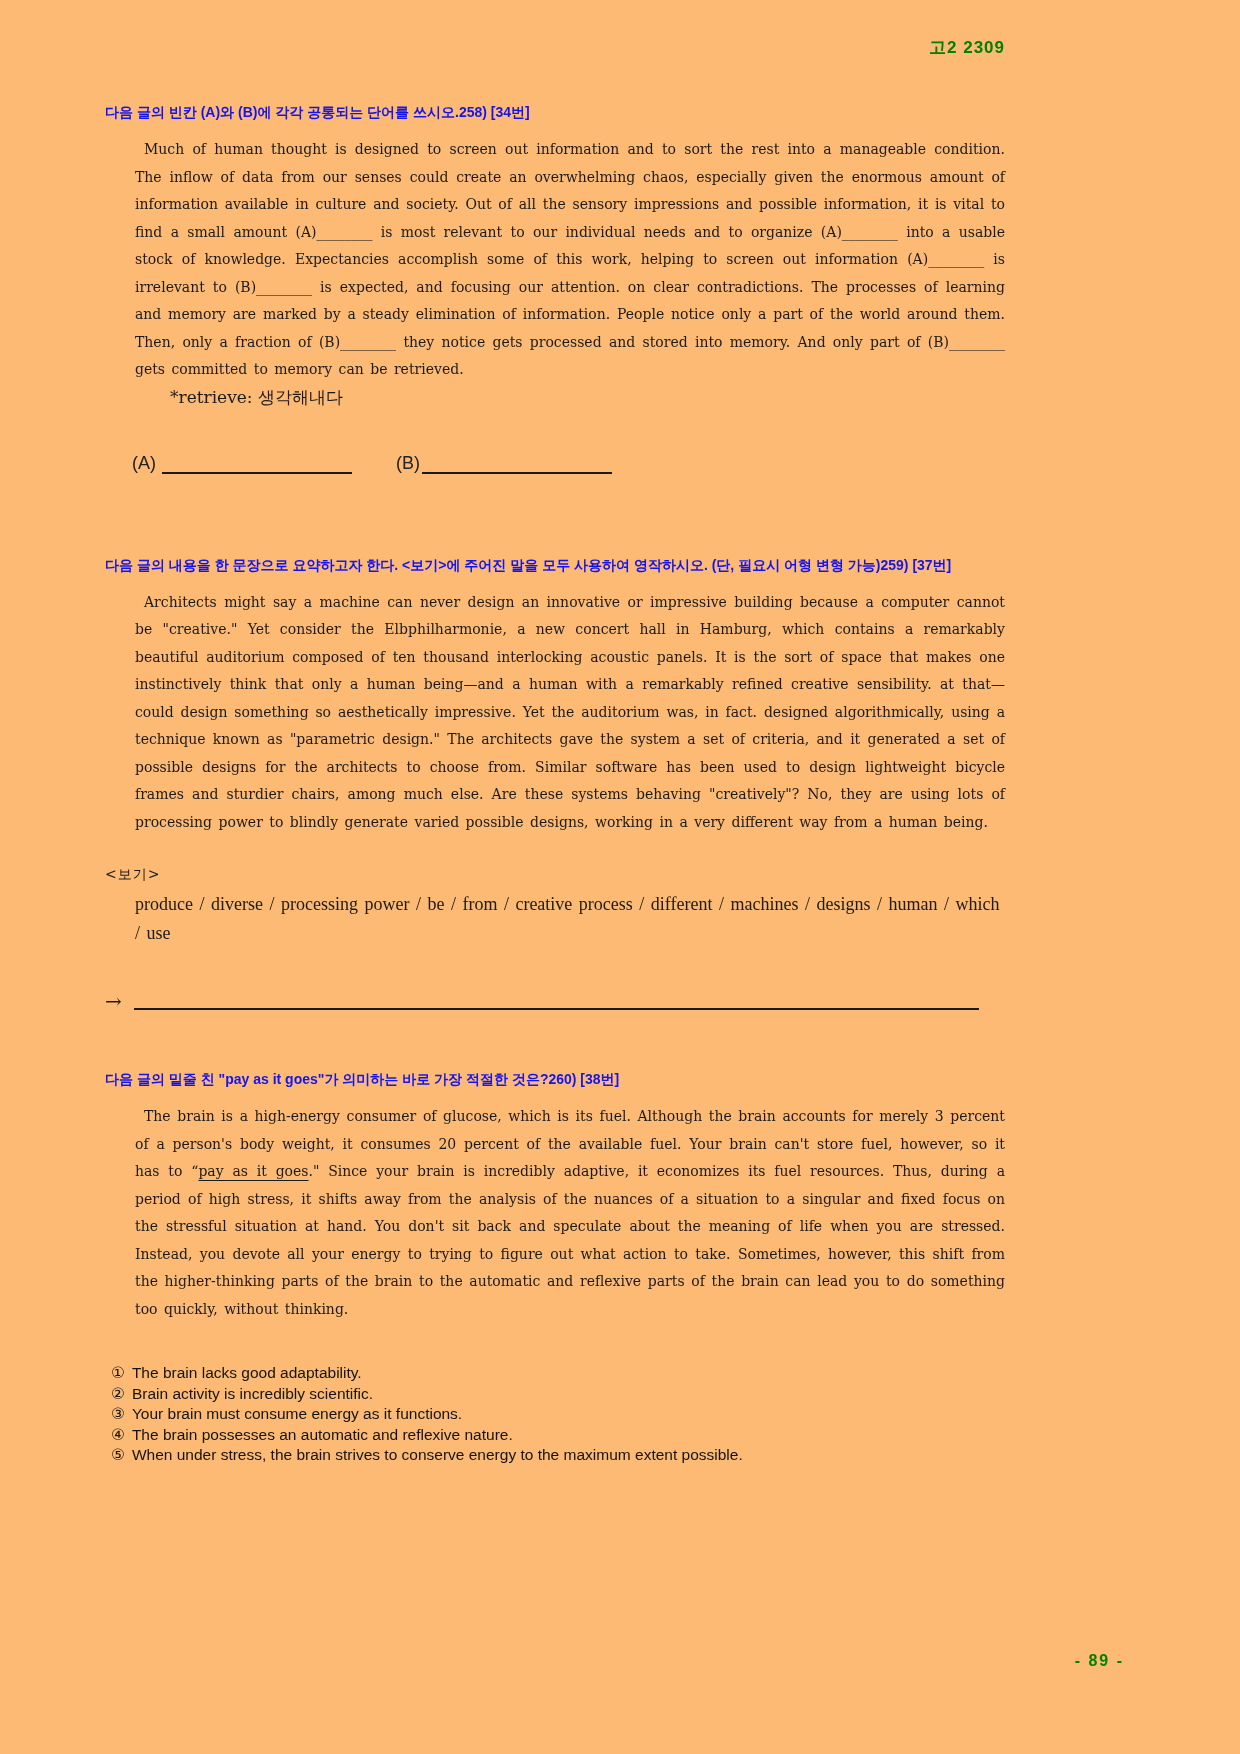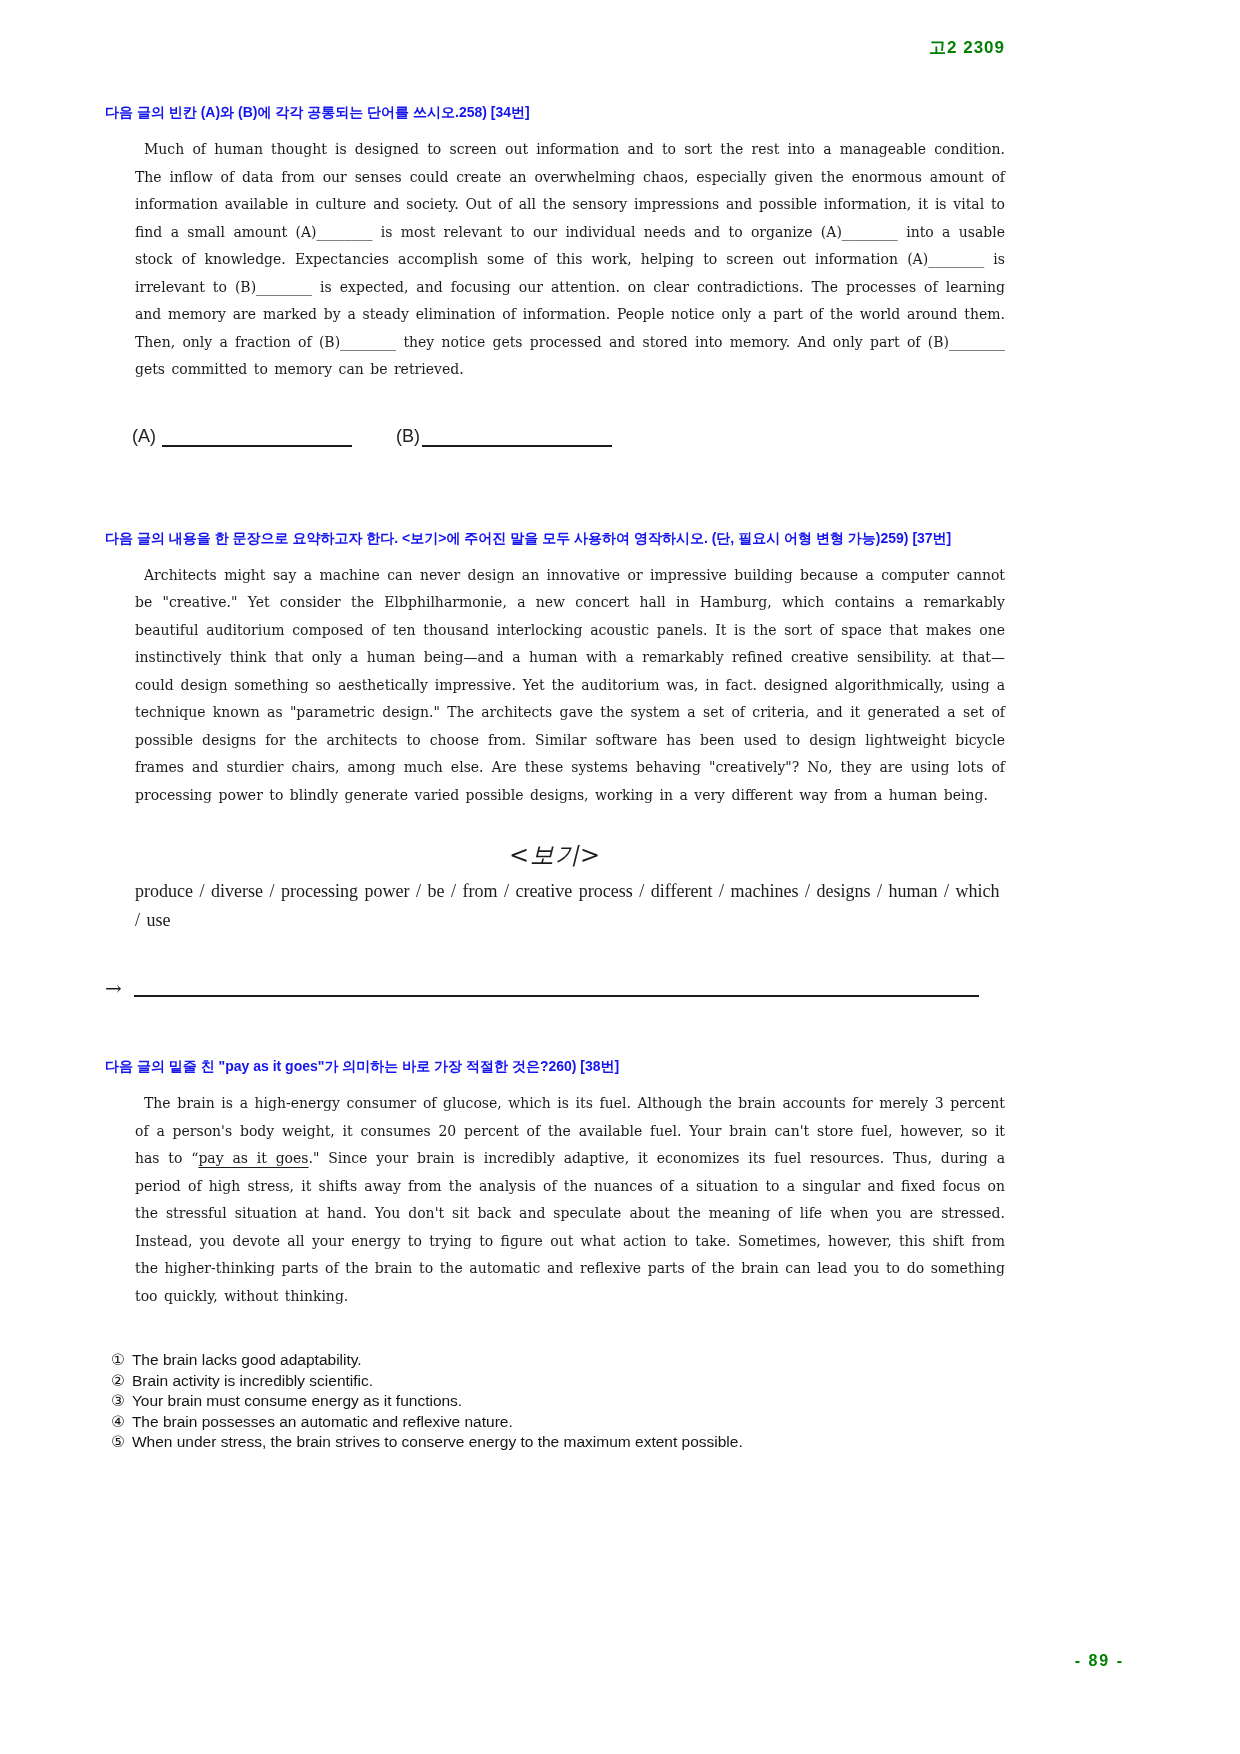--- a/index.html
+++ b/index.html
@@ -1,17 +1,17 @@
 <!DOCTYPE html>
 <html><head>
 <meta charset="utf-8">
 <style>
   html,body{margin:0;padding:0;background:#e8e8e8;}
   .page{
-    width:1240px;height:1754px;position:relative;background:#ffffff;
+    width:1240px;height:1754px;position:relative;background:#fdba74;
     overflow:hidden;margin:0 auto;
     font-family:"DejaVu Serif","Liberation Serif",serif;color:#1b1b1b;
   }
   .content{padding:36px 235px 0 105px;}
   .exam-code{
     text-align:right;color:#008000;font-weight:bold;font-size:17px;
     font-family:"Liberation Sans","DejaVu Sans",sans-serif;letter-spacing:1px;
   }
   .q-title{
     color:#1414ee;font-weight:bold;font-size:14px;line-height:23px;
@@ -31,21 +31,21 @@
   .answer-label{flex:0 0 auto;}
   .blank{
     display:inline-block;width:190px;height:16px;
     border-bottom:2px solid #1b1b1b;margin:0 6px;
   }
   .blank-b{margin-left:2px;}
   .gap-b{width:38px;display:inline-block;}
   .q37-block{margin-top:80px;}
   .q38-block{margin-top:58px;}
   .bogi-label{
-    text-align:center;font-size:24px;margin-top:30px;letter-spacing:1px;font-style:italic;
+    font-size:14px;margin-top:30px;letter-spacing:1px;
   }
   .bogi-words{
     margin:6px 0 0 30px;font-size:18px;line-height:29px;text-align:left;
     word-spacing:2px;
     font-family:Liberation Serif, serif;
   }
   .arrow-row{
     margin:44px 0 0 0;display:flex;align-items:flex-end;font-size:20px;
   }
   .arrow-glyph{flex:0 0 auto;line-height:18px;}
@@ -71,20 +71,21 @@
 <body>
 
 <div class="page">
   <div class="content">
 
     <div class="exam-code">고2 2309</div>
 
     <section class="q34-block">
       <div class="q-title">다음 글의 빈칸 (A)와 (B)에 각각 공통되는 단어를 쓰시오.258) [34번]</div>
       <p class="passage">Much of human thought is designed to screen out information and to sort the rest into a manageable condition. The inflow of data from our senses could create an overwhelming chaos, especially given the enormous amount of information available in culture and society. Out of all the sensory impressions and possible information, it is vital to find a small amount (A)________ is most relevant to our individual needs and to organize (A)________ into a usable stock of knowledge. Expectancies accomplish some of this work, helping to screen out information (A)________ is irrelevant to (B)________ is expected, and focusing our attention. on clear contradictions. The processes of learning and memory are marked by a steady elimination of information. People notice only a part of the world around them. Then, only a fraction of (B)________ they notice gets processed and stored into memory. And only part of (B)________ gets committed to memory can be retrieved.</p>
+      <div class="footnote">*retrieve: 생각해내다</div>
       <div class="answer-line">
         <span class="answer-label">(A)</span>
         <span class="blank"></span>
         <span class="gap-b"></span>
         <span class="answer-label">(B)</span>
         <span class="blank blank-b"></span>
       </div>
     </section>
 
     <section class="q37-block">

